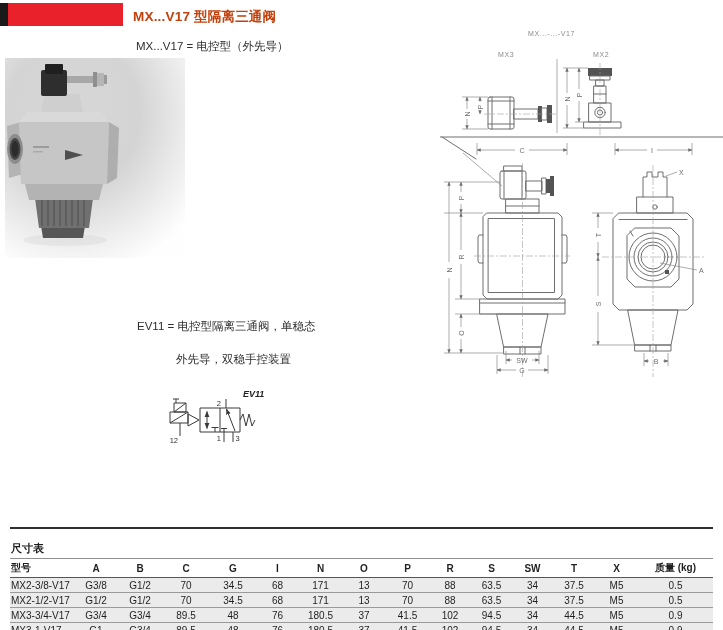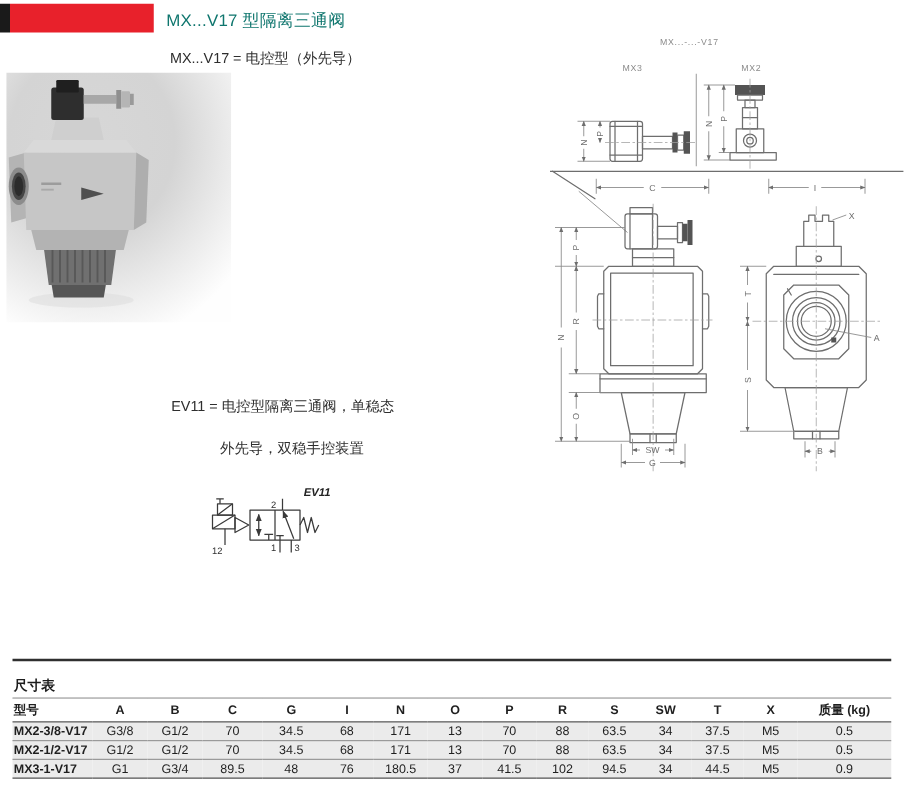--- a/index.html
+++ b/index.html
@@ -1,21 +1,21 @@
 <!DOCTYPE html>
 <html><head>
 <meta charset="utf-8">
 <style>
   html,body{margin:0;padding:0;background:#fff;}
   .page{position:relative;width:723px;height:630px;background:#ffffff;overflow:hidden;
         font-family:"Liberation Sans",sans-serif;color:#222;}
   .abs{position:absolute;}
   .black-bar{left:0;top:3px;width:8px;height:23px;}
   .red-block{left:8px;top:3px;width:115px;height:23px;}
-  .page-title{left:133px;top:8px;font-size:13.5px;font-weight:normal;color:#0f766e;letter-spacing:.2px;}
+  .page-title{left:133px;top:8px;font-size:13.5px;font-weight:bold;color:#c2410c;letter-spacing:.2px;}
   .page-subtitle{left:136px;top:39px;font-size:11.5px;color:#2e2e2e;}
   .photo{left:5px;top:58px;width:180px;height:200px;}
   .desc{left:137px;top:318px;font-size:11.5px;color:#2e2e2e;line-height:17px;}
   .desc .l2{padding-left:39px;margin-top:16px;}
   .schematic{left:140px;top:383px;}
   .drawing{left:440px;top:25px;}
   
   .o{stroke:#6e6e6e;stroke-width:1;fill:none;stroke-linejoin:round;stroke-linecap:round;}
   .d{stroke:#8a8a8a;stroke-width:.7;fill:none;}
   .c{stroke:#9f9f9f;stroke-width:.6;fill:none;stroke-dasharray:7 2 2 2;}
@@ -28,21 +28,21 @@
   .ev{fill:#222;font-size:9px;font-style:italic;font-weight:bold;}
   
   .tablewrap{left:10px;top:527px;width:703px;}
   .cap-rule{border-top:2px solid #2f2f2f;}
   .table-cap{font-size:11px;font-weight:bold;color:#1d1d1d;padding:12px 0 2px 1px;border-bottom:1px solid #8f8f8f;}
   table.dims{border-collapse:collapse;table-layout:fixed;width:703px;font-size:10px;color:#1f1f1f;}
   table.dims th{font-weight:bold;text-align:center;padding:2px 0;border-bottom:1px solid #555;background:#fff;font-size:10px;margin-left:13px;}
   table.dims th.mod, table.dims td.mod{text-align:left;padding-left:1px;}
   table.dims td{text-align:center;padding:1.5px 0;background:#ebebeb;border-bottom:1px solid #9a9a9a;}
   table.dims tr:last-child td{border-bottom:1.5px solid #555;}
-  table.dims td.mod{font-weight:bold;}
+  table.dims td.mod{font-weight:normal;}
 </style>
 </head>
 <body>
 
 <div class="page">
 
   <div class="abs black-bar" style="background: rgb(26, 26, 26);"></div>
   <div class="abs red-block" style="background: rgb(232, 33, 43);"></div>
   <div class="abs page-title">MX...V17 型隔离三通阀</div>
   <div class="abs page-subtitle">MX...V17 = 电控型（外先导）</div>
@@ -327,20 +327,37 @@
           <td>13</td>
           <td>70</td>
           <td>88</td>
           <td>63.5</td>
           <td>34</td>
           <td>37.5</td>
           <td>M5</td>
           <td>0.5</td>
         </tr>
         <tr>
+          <td class="mod">MX3-3/4-V17</td>
+          <td>G3/4</td>
+          <td>G3/4</td>
+          <td>89.5</td>
+          <td>48</td>
+          <td>76</td>
+          <td>180.5</td>
+          <td>37</td>
+          <td>41.5</td>
+          <td>102</td>
+          <td>94.5</td>
+          <td>34</td>
+          <td>44.5</td>
+          <td>M5</td>
+          <td>0.9</td>
+        </tr>
+        <tr>
           <td class="mod">MX3-1-V17</td>
           <td>G1</td>
           <td>G3/4</td>
           <td>89.5</td>
           <td>48</td>
           <td>76</td>
           <td>180.5</td>
           <td>37</td>
           <td>41.5</td>
           <td>102</td>

